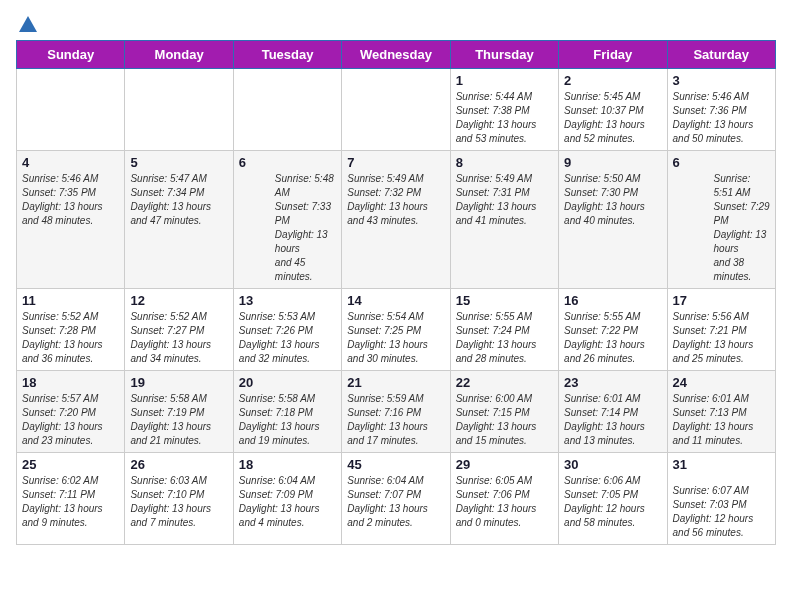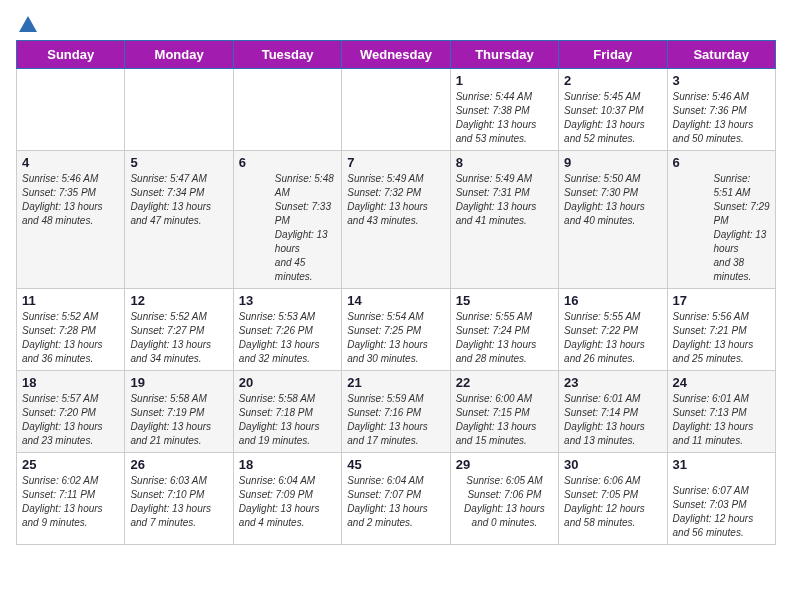--- a/index.html
+++ b/index.html
@@ -329,21 +329,21 @@
         </td>
         <td>
           <span class="day-number">45</span>
           <div class="day-info" style="white-space: pre-line;">Sunrise: 6:04 AM
 Sunset: 7:07 PM
 Daylight: 13 hours
 and 2 minutes.</div>
         </td>
         <td>
           <span class="day-number">29</span>
-          <div class="day-info" style="white-space: pre-line; text-align: center;">Sunrise: 6:05 AM
+          <div class="day-info" style="white-space: pre-line;">Sunrise: 6:05 AM
 Sunset: 7:06 PM
 Daylight: 13 hours
 and 0 minutes.</div>
         </td>
         <td>
           <span class="day-number">30</span>
           <div class="day-info" style="white-space: pre-line;">Sunrise: 6:06 AM
 Sunset: 7:05 PM
 Daylight: 12 hours
 and 58 minutes.</div>

